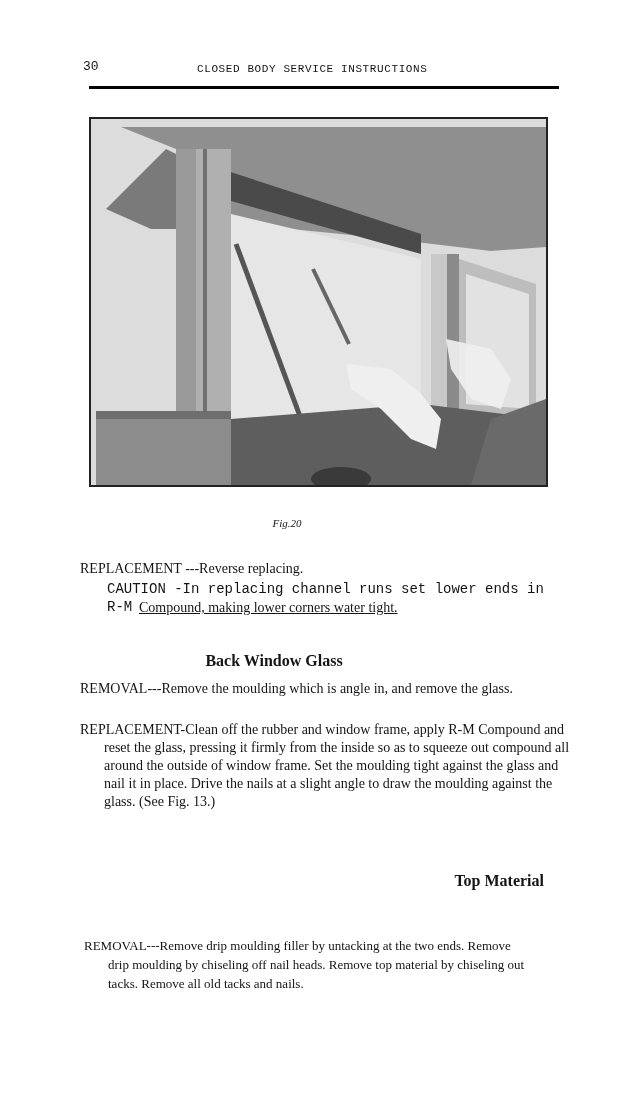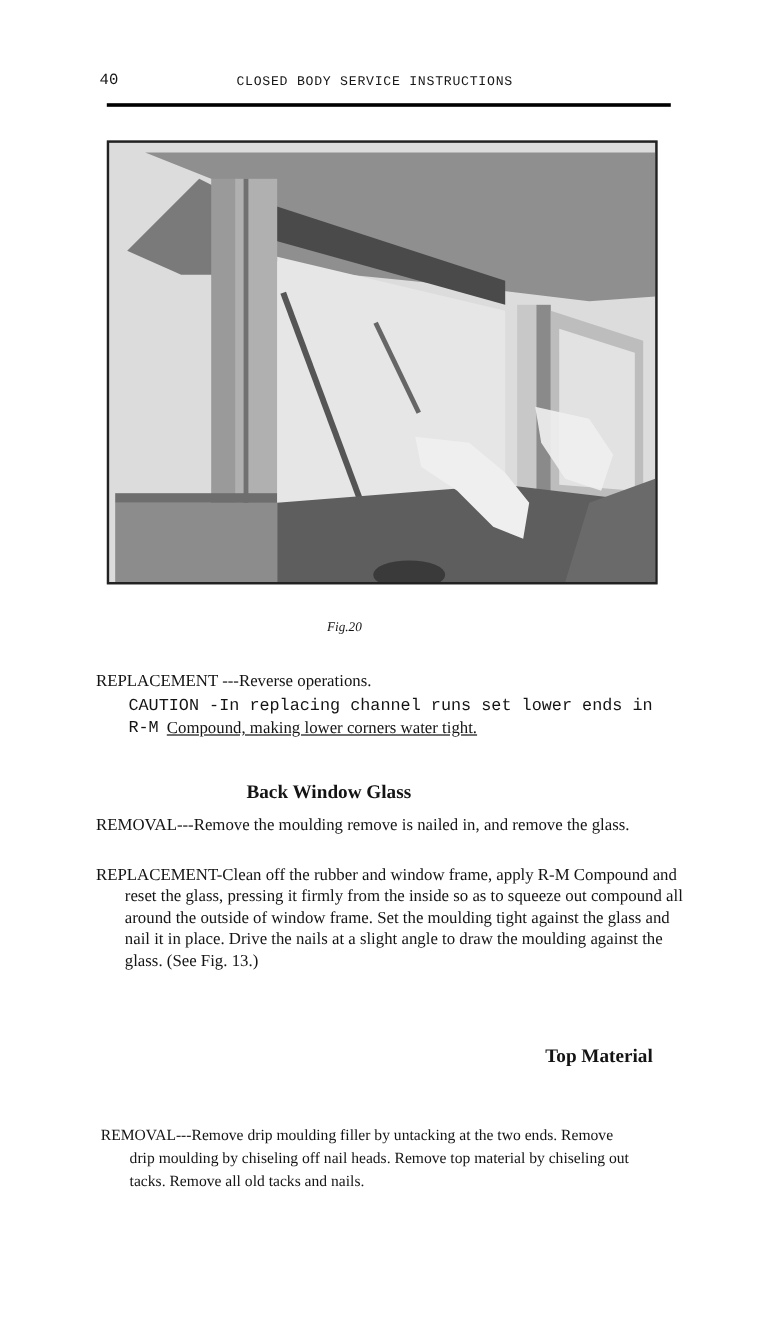--- a/index.html
+++ b/index.html
@@ -10,21 +10,21 @@
   .photo { position: absolute; left: 89px; top: 117px; width: 459px; height: 370px; border: 2px solid #222; box-sizing: border-box; background: #b9b9b9; overflow: hidden; }
   .photo svg { display: block; }
   .caption { position: absolute; left: 0; width: 556px; top: 517px; text-align: center; font-style: italic; font-size: 11px; padding-left: 18px; box-sizing: border-box; }
   .para { position: absolute; font-size: 14px; line-height: 18px; }
   .hang { padding-left: 24px; text-indent: -24px; }
   .heading { position: absolute; left: 0; width: 544px; text-align: center; font-weight: bold; font-size: 16px; }
 </style>
 </head>
 <body>
 
-<div class="page-number">40</div>
+<div class="page-number">30</div>
 <div class="running-head">CLOSED BODY SERVICE INSTRUCTIONS</div>
 <div class="rule"></div>
 
 <div class="photo" title="Photo of car interior showing windshield glass and channel runs being removed by hand">
   <svg width="455" height="366" viewBox="0 0 455 366" xmlns="http://www.w3.org/2000/svg">
 
     <rect x="0" y="0" width="455" height="366" fill="#dcdcdc"></rect>
 
     <polygon points="30,8 455,8 455,128 400,132 300,120 200,110 120,95 110,40" fill="#8f8f8f"></polygon>
 
@@ -54,24 +54,24 @@
     <ellipse cx="250" cy="360" rx="30" ry="12" fill="#3a3a3a"></ellipse>
 
     <polygon points="255,245 300,250 330,275 350,300 345,330 320,320 290,290 260,270" fill="#efefef"></polygon>
     <polygon points="355,220 400,230 420,260 410,290 380,280 360,250" fill="#f0f0f0" opacity="0.9"></polygon>
     <polygon points="400,300 455,280 455,366 380,366" fill="#6a6a6a"></polygon>
   </svg>
 </div>
 
 <div class="caption">Fig.20</div>
 
-<div class="para" style="left:80px; top:560px; width:470px;">REPLACEMENT ---Reverse operations.</div>
+<div class="para" style="left:80px; top:560px; width:470px;">REPLACEMENT ---Reverse replacing.</div>
 <div class="para" style="left:107px; top:580px; width:440px;font-family:Liberation Mono, monospace;">CAUTION -In replacing channel runs set lower ends in R-M</div>
 <div class="para" style="left:139px; top:599px; width:420px;text-decoration:underline;">Compound, making lower corners water tight.</div>
 
 <div class="heading" style="top:652px; padding-left:4px; box-sizing:border-box;">Back Window Glass</div>
 
-<div class="para hang" style="left:80px; top:680px; width:465px;">REMOVAL---Remove the moulding remove is nailed in, and remove the glass.</div>
+<div class="para hang" style="left:80px; top:680px; width:465px;">REMOVAL---Remove the moulding which is angle in, and remove the glass.</div>
 <div class="para hang" style="left:80px; top:721px; width:465px; text-align:left;">REPLACEMENT-Clean off the rubber and window frame, apply R-M Compound and reset the glass, pressing it firmly from the inside so as to squeeze out compound all around the outside of window frame. Set the moulding tight against the glass and nail it in place. Drive the nails at a slight angle to draw the moulding against the glass. (See Fig. 13.)</div>
 
 <div class="heading" style="top:872px; padding-left:36px; box-sizing:border-box;text-align:right;">Top Material</div>
 
 <div class="para hang" style="left:84px; top:900px; width:420px; font-size:13px; line-height:19px; padding-left:24px; text-indent:-24px;margin-top:36px;">REMOVAL---Remove drip moulding filler by untacking at the two ends.   Remove drip moulding by chiseling off nail heads.  Remove top material by chiseling out tacks. Remove all old tacks and nails.</div>
 
 </body></html>

